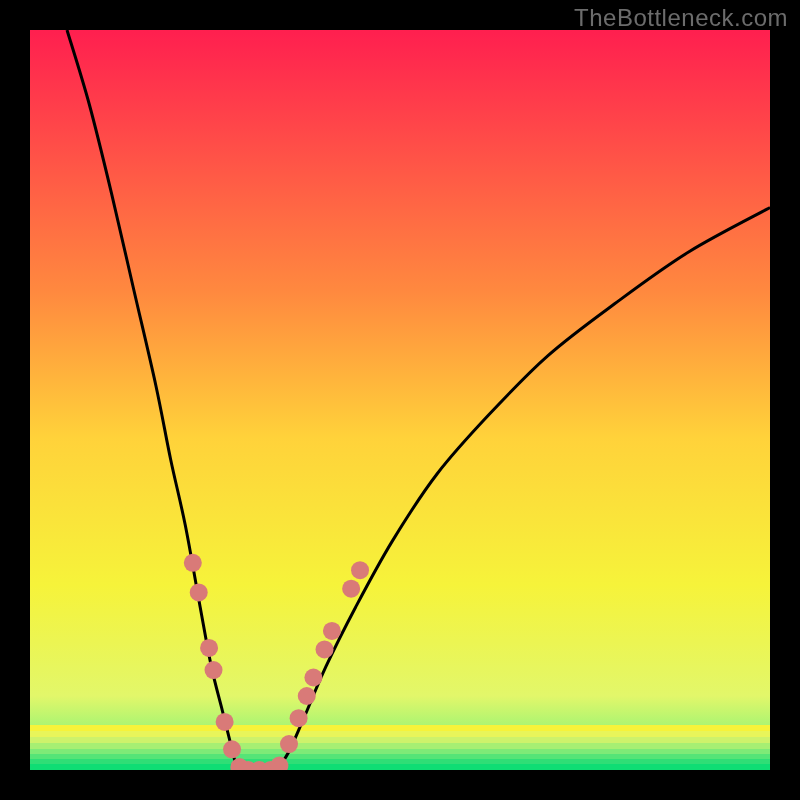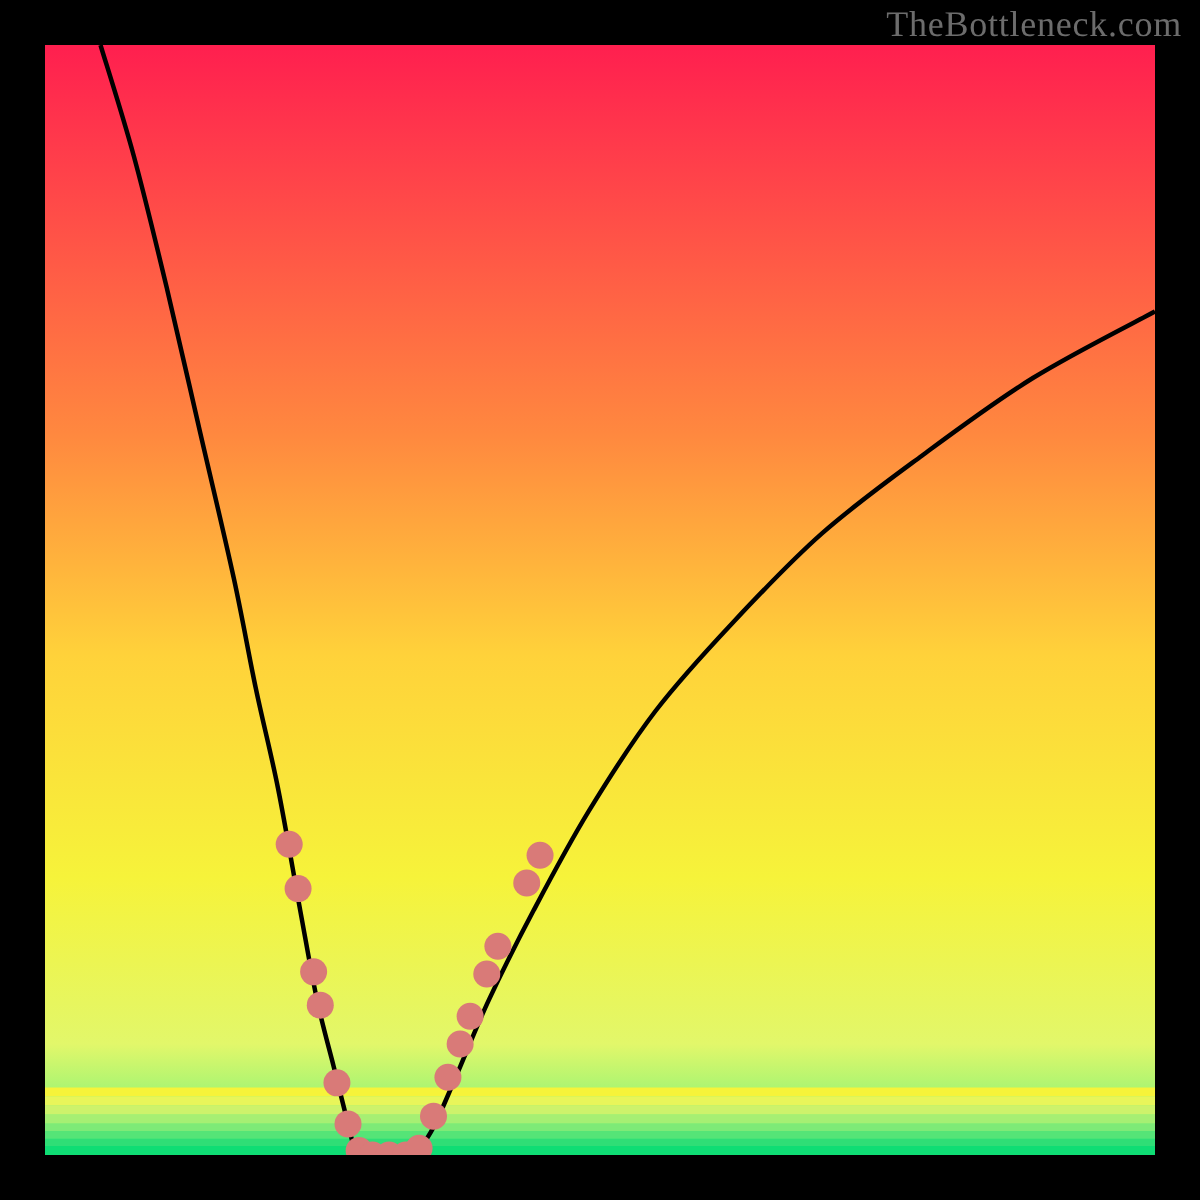--- a/index.html
+++ b/index.html
@@ -13,21 +13,21 @@
   .outer {
     position: relative;
     width: 800px;
     height: 800px;
     background: #000;
   }
   .watermark {
     position: absolute;
     top: 4px;
     right: 12px;
-    font-family: Liberation Serif, serif;
+    font-family: Liberation Sans, sans-serif;
     font-size: 24px;
     color: #6c6c6c;
     letter-spacing: 0.5px;
     z-index: 10;
   }
   .plot {
     position: absolute;
     left: 30px;
     top: 30px;
     width: 740px;

